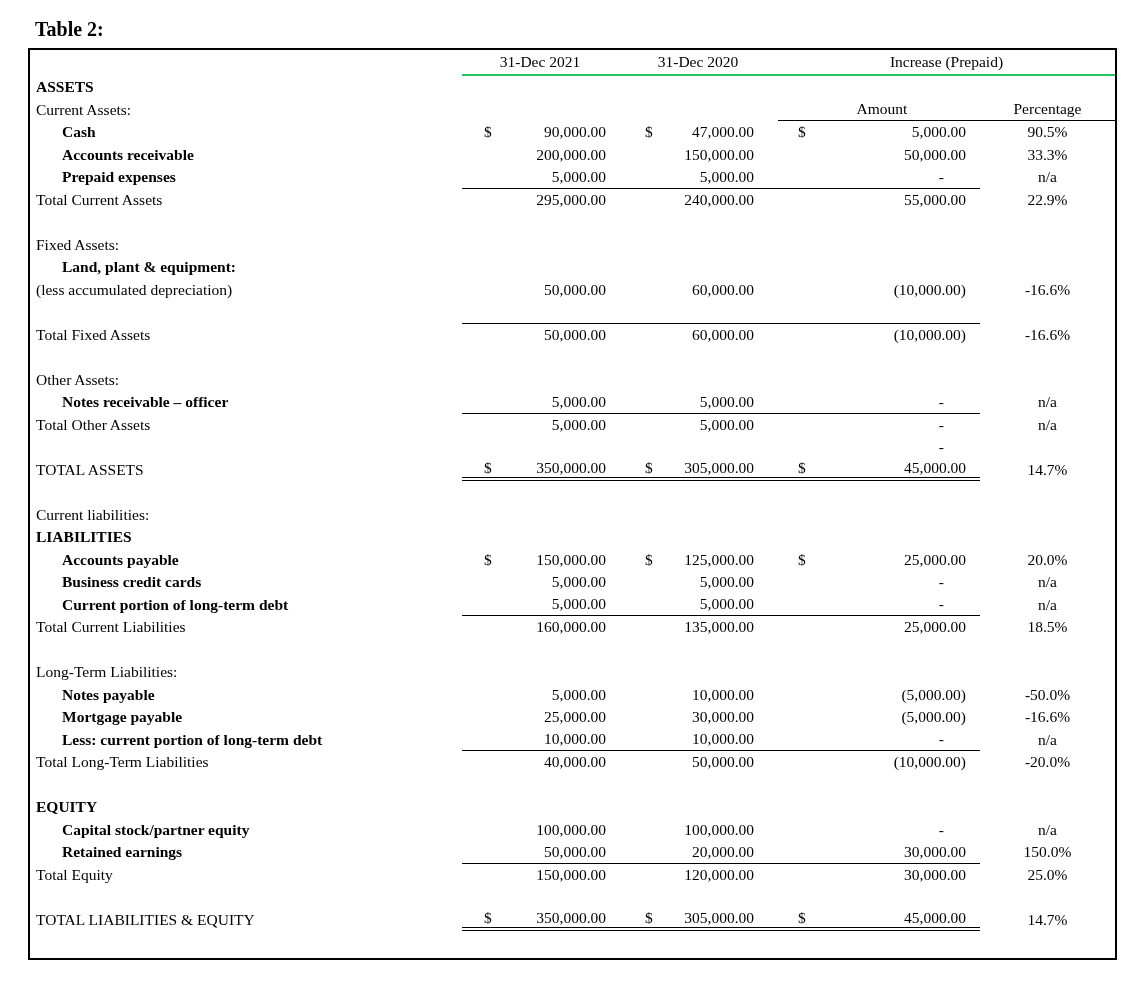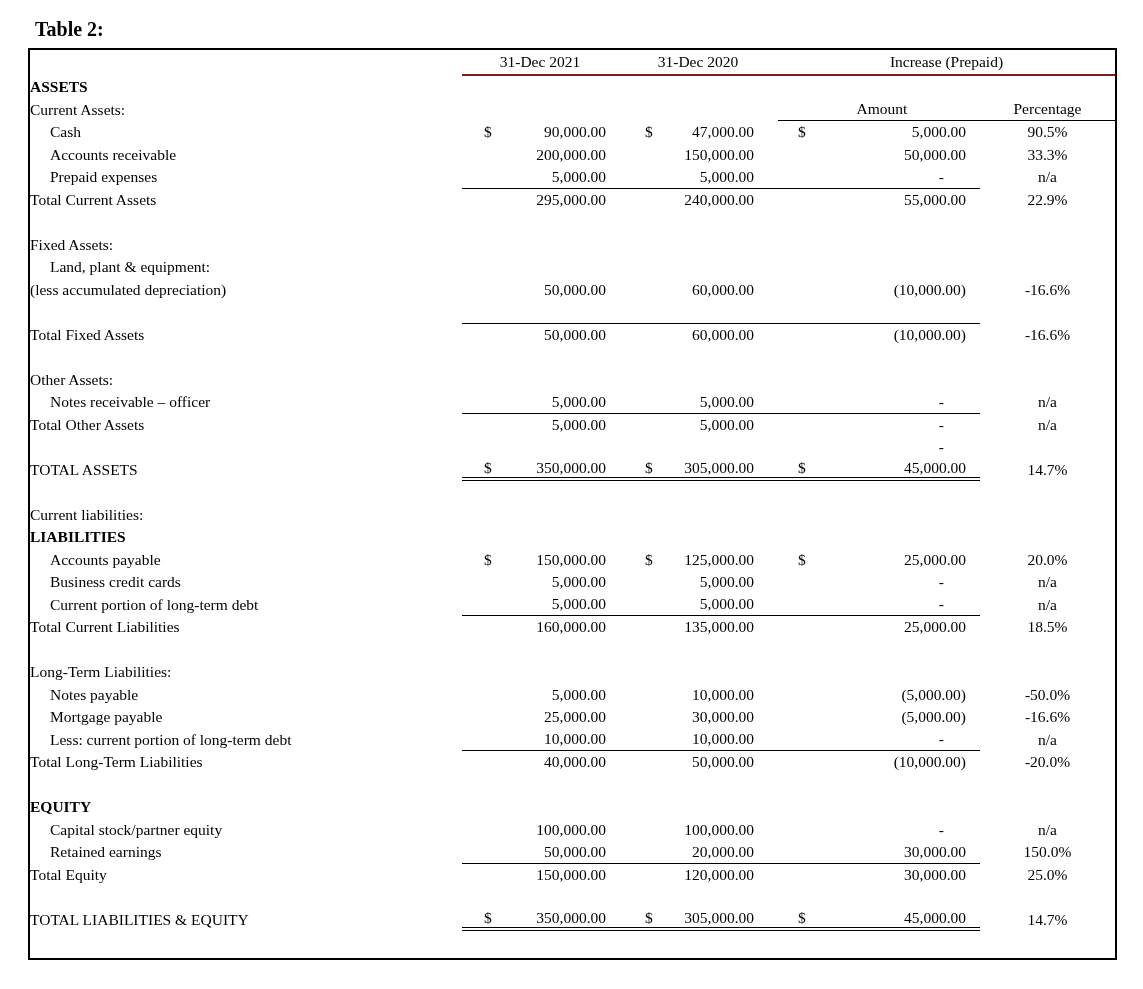--- a/index.html
+++ b/index.html
@@ -37,33 +37,33 @@
     font-size: 15.5px;
   }
   .hrow { height: 26px; }
   .cell {
     display: flex;
     align-items: center;
     box-sizing: border-box;
     white-space: nowrap;
     overflow: visible;
   }
-  .lbl { }
-  .lbl.ind { padding-left: 20px; }
+  .lbl { padding-left: 6px; }
+  .lbl.ind { padding-left: 32px; font-weight: bold; }
   .bold { font-weight: bold; }
   
   .c2 { padding-left: 22px; padding-right: 12px; }
   .c3 { padding-left: 27px; padding-right: 24px; }
   .c4 { padding-left: 20px; padding-right: 14px; text-align: right; }
   .c5 { justify-content: center; }
   .val { margin-left: auto; }
   .c4 .val.dash { padding-right: 22px; }
   
   .hc { justify-content: center; }
-  .hu1 { border-bottom: 2px solid #7f1d1d; }
+  .hu1 { border-bottom: 2px solid #22c55e; }
   .span2 { grid-column: span 2; }
   .hu { border-bottom: 1.5px solid #000; }
   
   .ru { border-bottom: 1.5px solid #000; }
   .ruu { border-bottom: 4px double #000; }
 </style>
 </head>
 <body>
 
 <div class="page-title">Table 2:</div>

